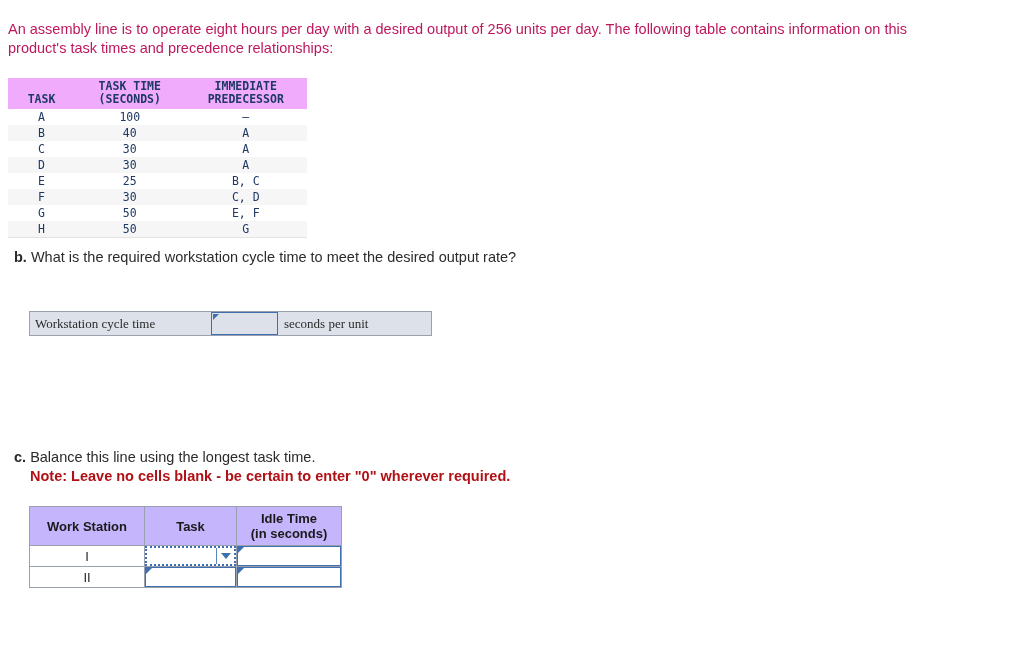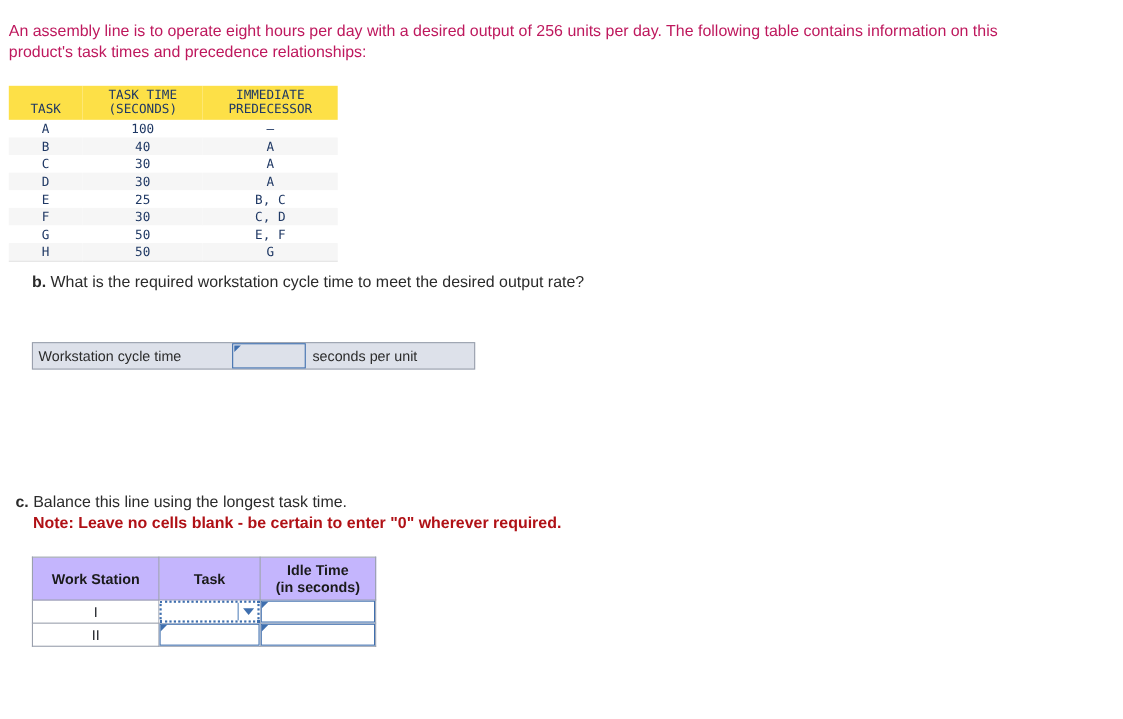--- a/index.html
+++ b/index.html
@@ -33,22 +33,22 @@
     position: absolute;
     left: 8px;
     top: 78px;
     width: 299px;
     border-collapse: collapse;
     font-family: "DejaVu Sans Mono", monospace;
     font-size: 11.5px;
     color: #1f3864;
   }
   #task-table thead th {
-    background: #fde047;
-    font-weight: normal;
+    background: #f0abfc;
+    font-weight: bold;
     padding: 2px 4px 3px 4px;
     line-height: 13px;
     vertical-align: bottom;
     text-align: center;
     color: #1f3864;
   }
   #task-table thead th.c-task   { width: 66px; }
   #task-table thead th.c-time   { width: 110px; }
   #task-table thead th.c-pred   { width: 123px; }
   #task-table tbody td {
@@ -68,36 +68,37 @@
     line-height: 19px;
     color: #2b2b2b;
   }
   .question .qlabel { font-weight: bold; }
   .question .qnote {
     display: block;
     margin-left: 16px;
     color: #b01116;
     font-weight: bold;
   }
-  #q-b { left: 14px; top: 248px; margin-left: 15px; }
+  #q-b { left: 14px; top: 248px; }
   #q-c { left: 14px; top: 448px; }
 
   
   #answer-strip {
     position: absolute;
     left: 29px;
     top: 311px;
     width: 401px;
     height: 23px;
     background: #dde1ea;
     border: 1px solid #9aa0ad;
     display: flex;
     align-items: stretch;
     font-size: 13px;
     color: #2b2b2b;
+    font-family: Liberation Serif, serif;
   }
   #answer-strip .strip-label {
     width: 181px;
     display: flex;
     align-items: center;
     padding-left: 5px;
     box-sizing: border-box;
   }
   #answer-strip .strip-unit {
     flex: 1;

